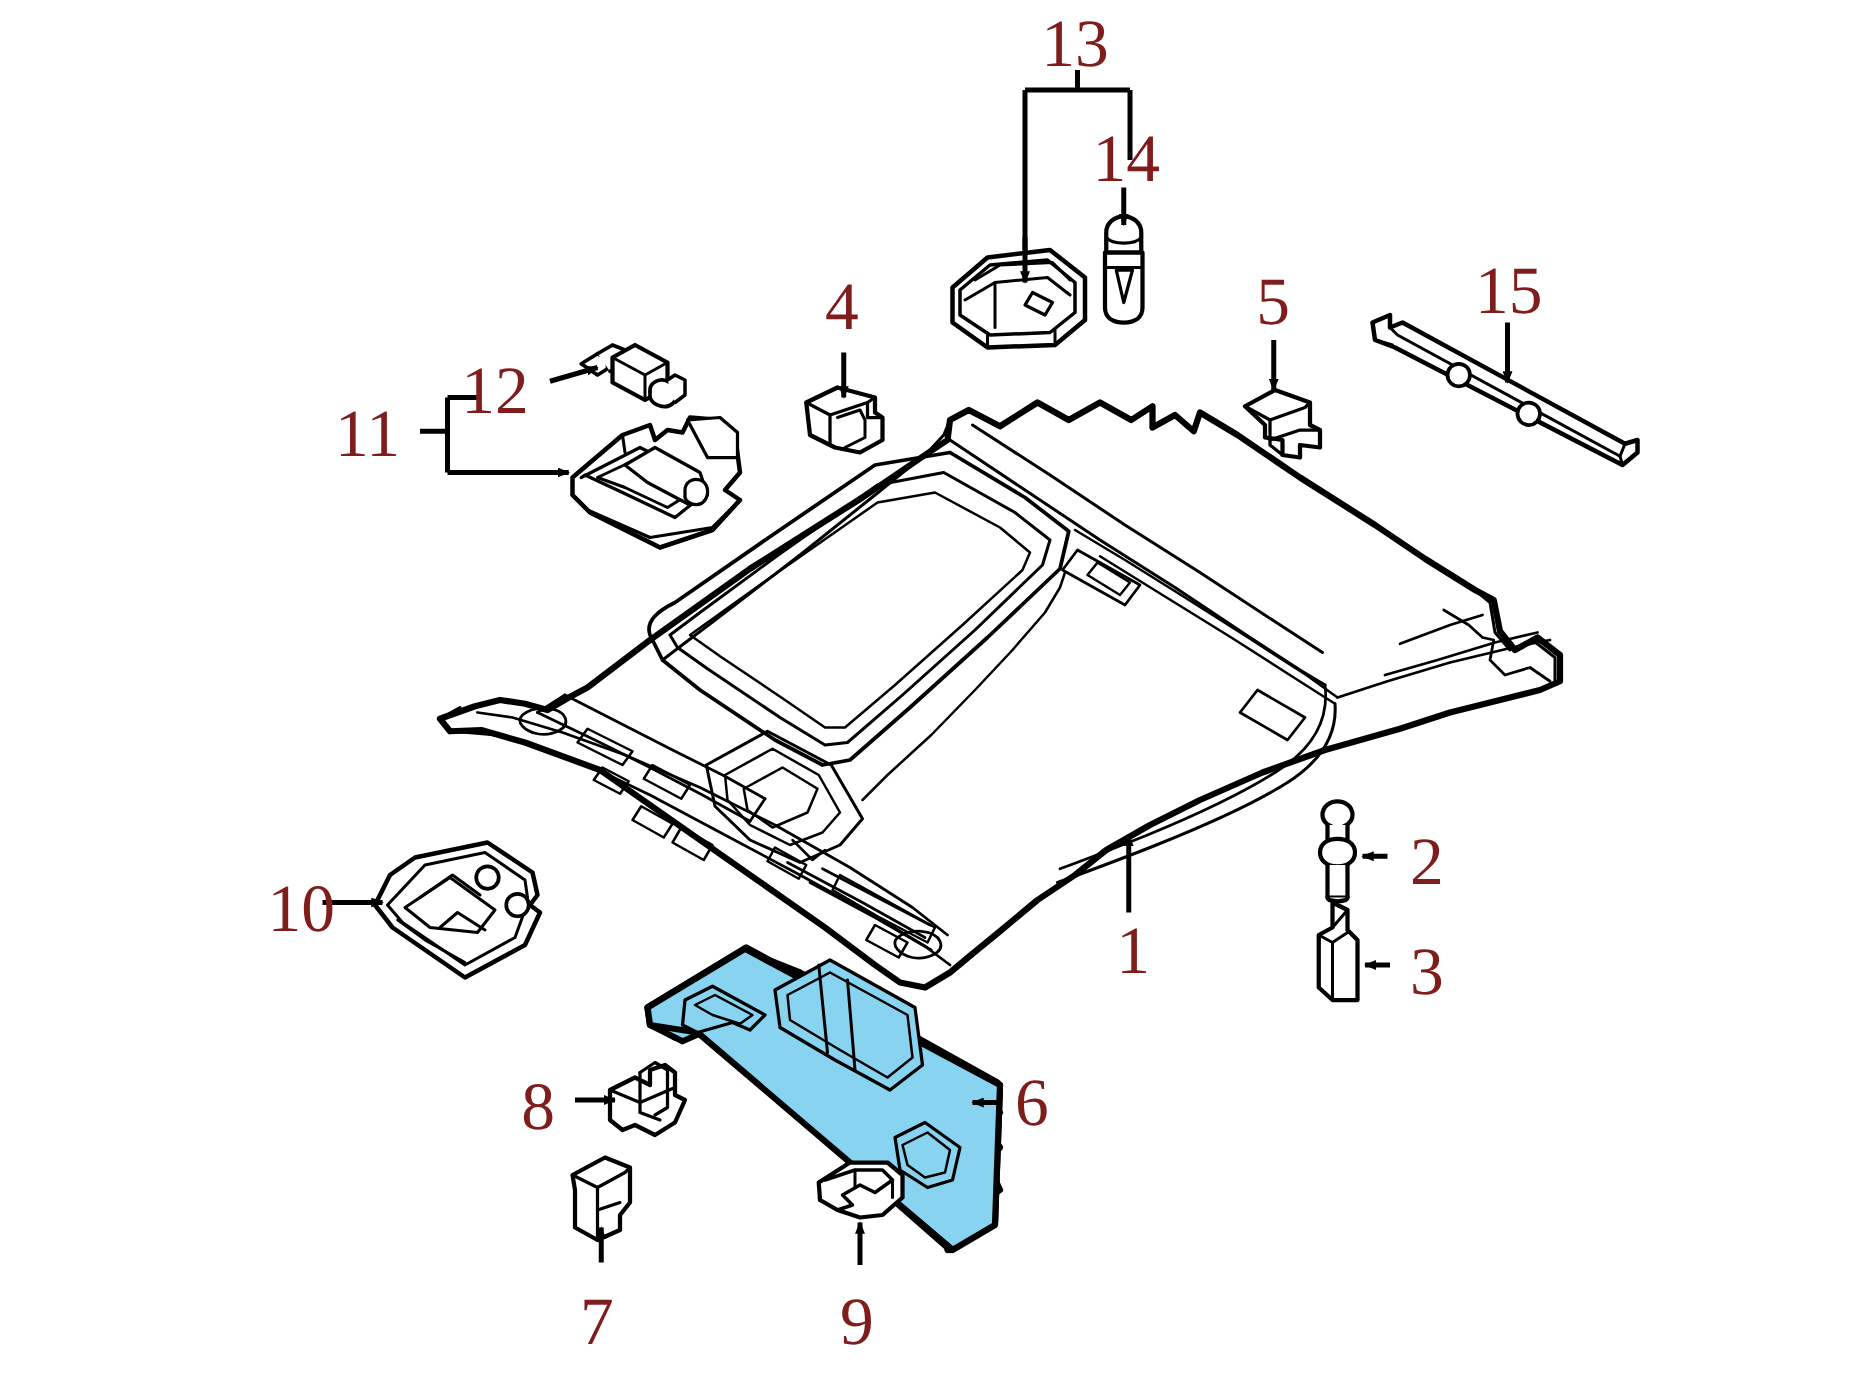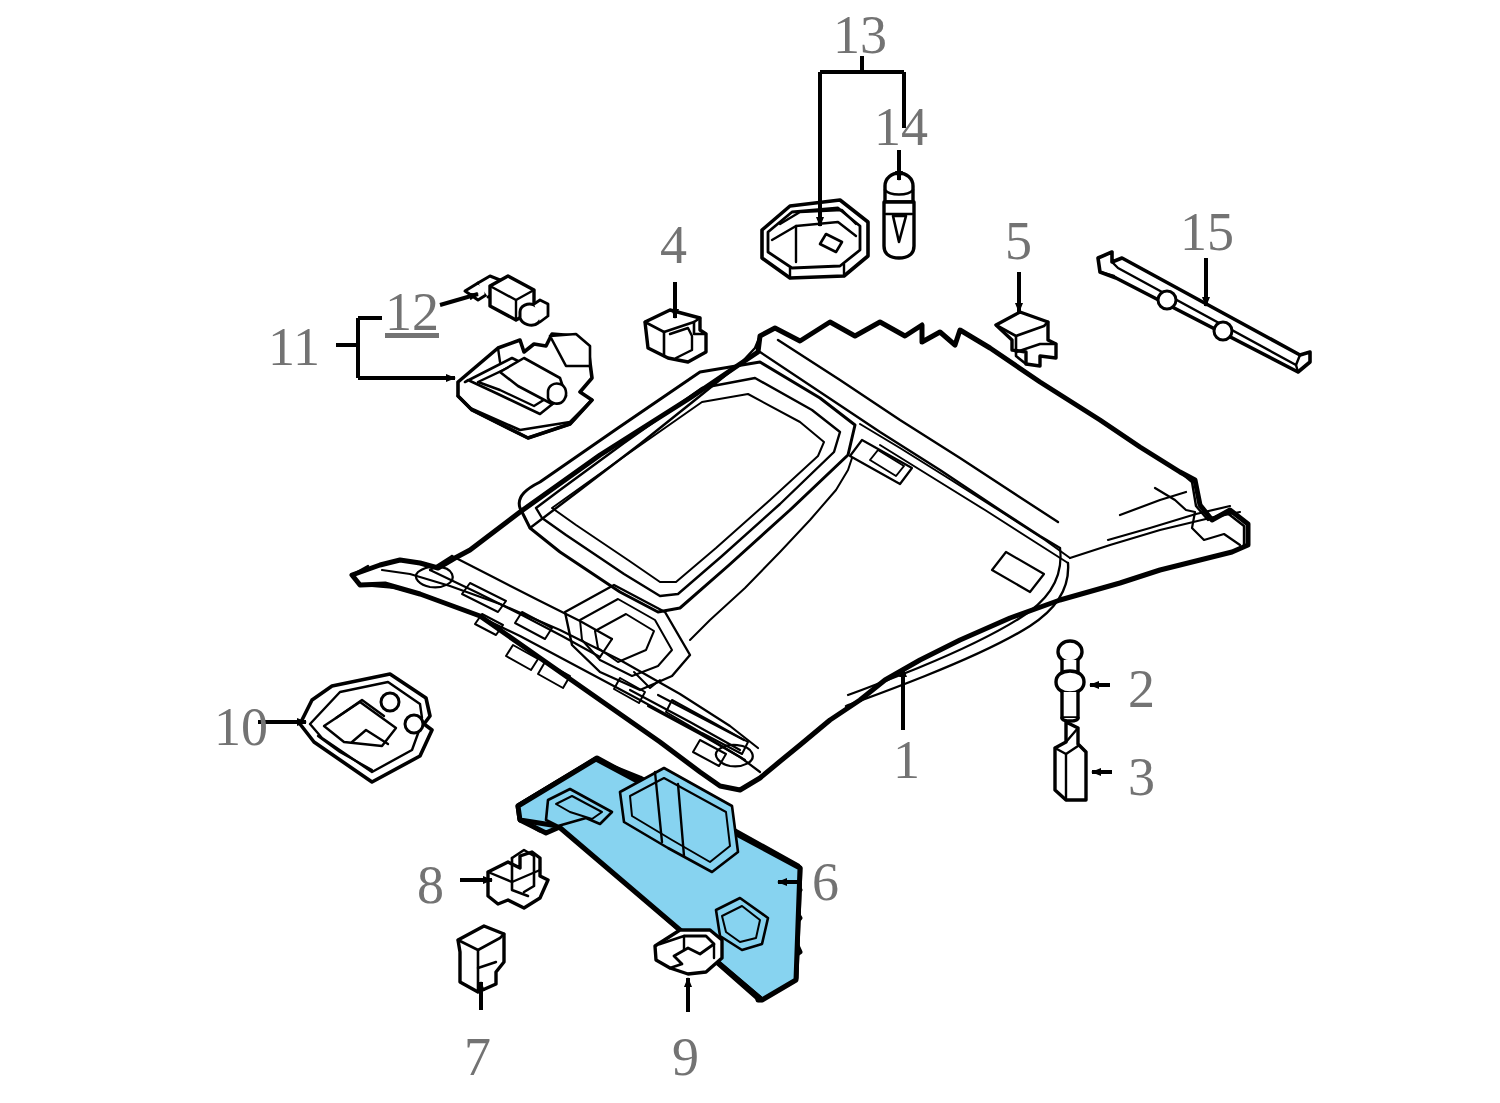--- a/index.html
+++ b/index.html
@@ -24,21 +24,21 @@
     top: 0;
     width: 1500px;
     height: 1103px;
     display: block;
   }
   .callout-label {
     position: absolute;
     font-family: "Liberation Serif", serif;
     font-size: 54px;
     line-height: 1;
-    color: #737373;
+    color: #7f1d1d;
     letter-spacing: 0px;
     white-space: nowrap;
     user-select: none;
   }
   .lbl-2digit { font-size: 54px; }
 </style>
 </head>
 <body>
 
 <div id="diagram-root">
@@ -372,18 +372,18 @@
   <div class="callout-label" style="left:1128px; top:662px;">2</div>
   <div class="callout-label" style="left:1128px; top:750px;">3</div>
   <div class="callout-label" style="left:660px;  top:218px;">4</div>
   <div class="callout-label" style="left:1005px; top:214px;">5</div>
   <div class="callout-label" style="left:812px;  top:855px;">6</div>
   <div class="callout-label" style="left:464px;  top:1030px;">7</div>
   <div class="callout-label" style="left:417px;  top:858px;">8</div>
   <div class="callout-label" style="left:672px;  top:1030px;">9</div>
   <div class="callout-label lbl-2digit" style="left:198px;  top:700px;margin-left:16px;">10</div>
   <div class="callout-label lbl-2digit" style="left:268px;  top:320px;">11</div>
-  <div class="callout-label lbl-2digit" style="left:385px;  top:285px;text-decoration:underline;">12</div>
+  <div class="callout-label lbl-2digit" style="left:369px;  top:285px;">12</div>
   <div class="callout-label lbl-2digit" style="left:833px;  top:8px;">13</div>
   <div class="callout-label lbl-2digit" style="left:874px;  top:100px;text-align:center;">14</div>
   <div class="callout-label lbl-2digit" style="left:1180px; top:205px;text-align:right;">15</div>
 
 </div>
 
 </body></html>

